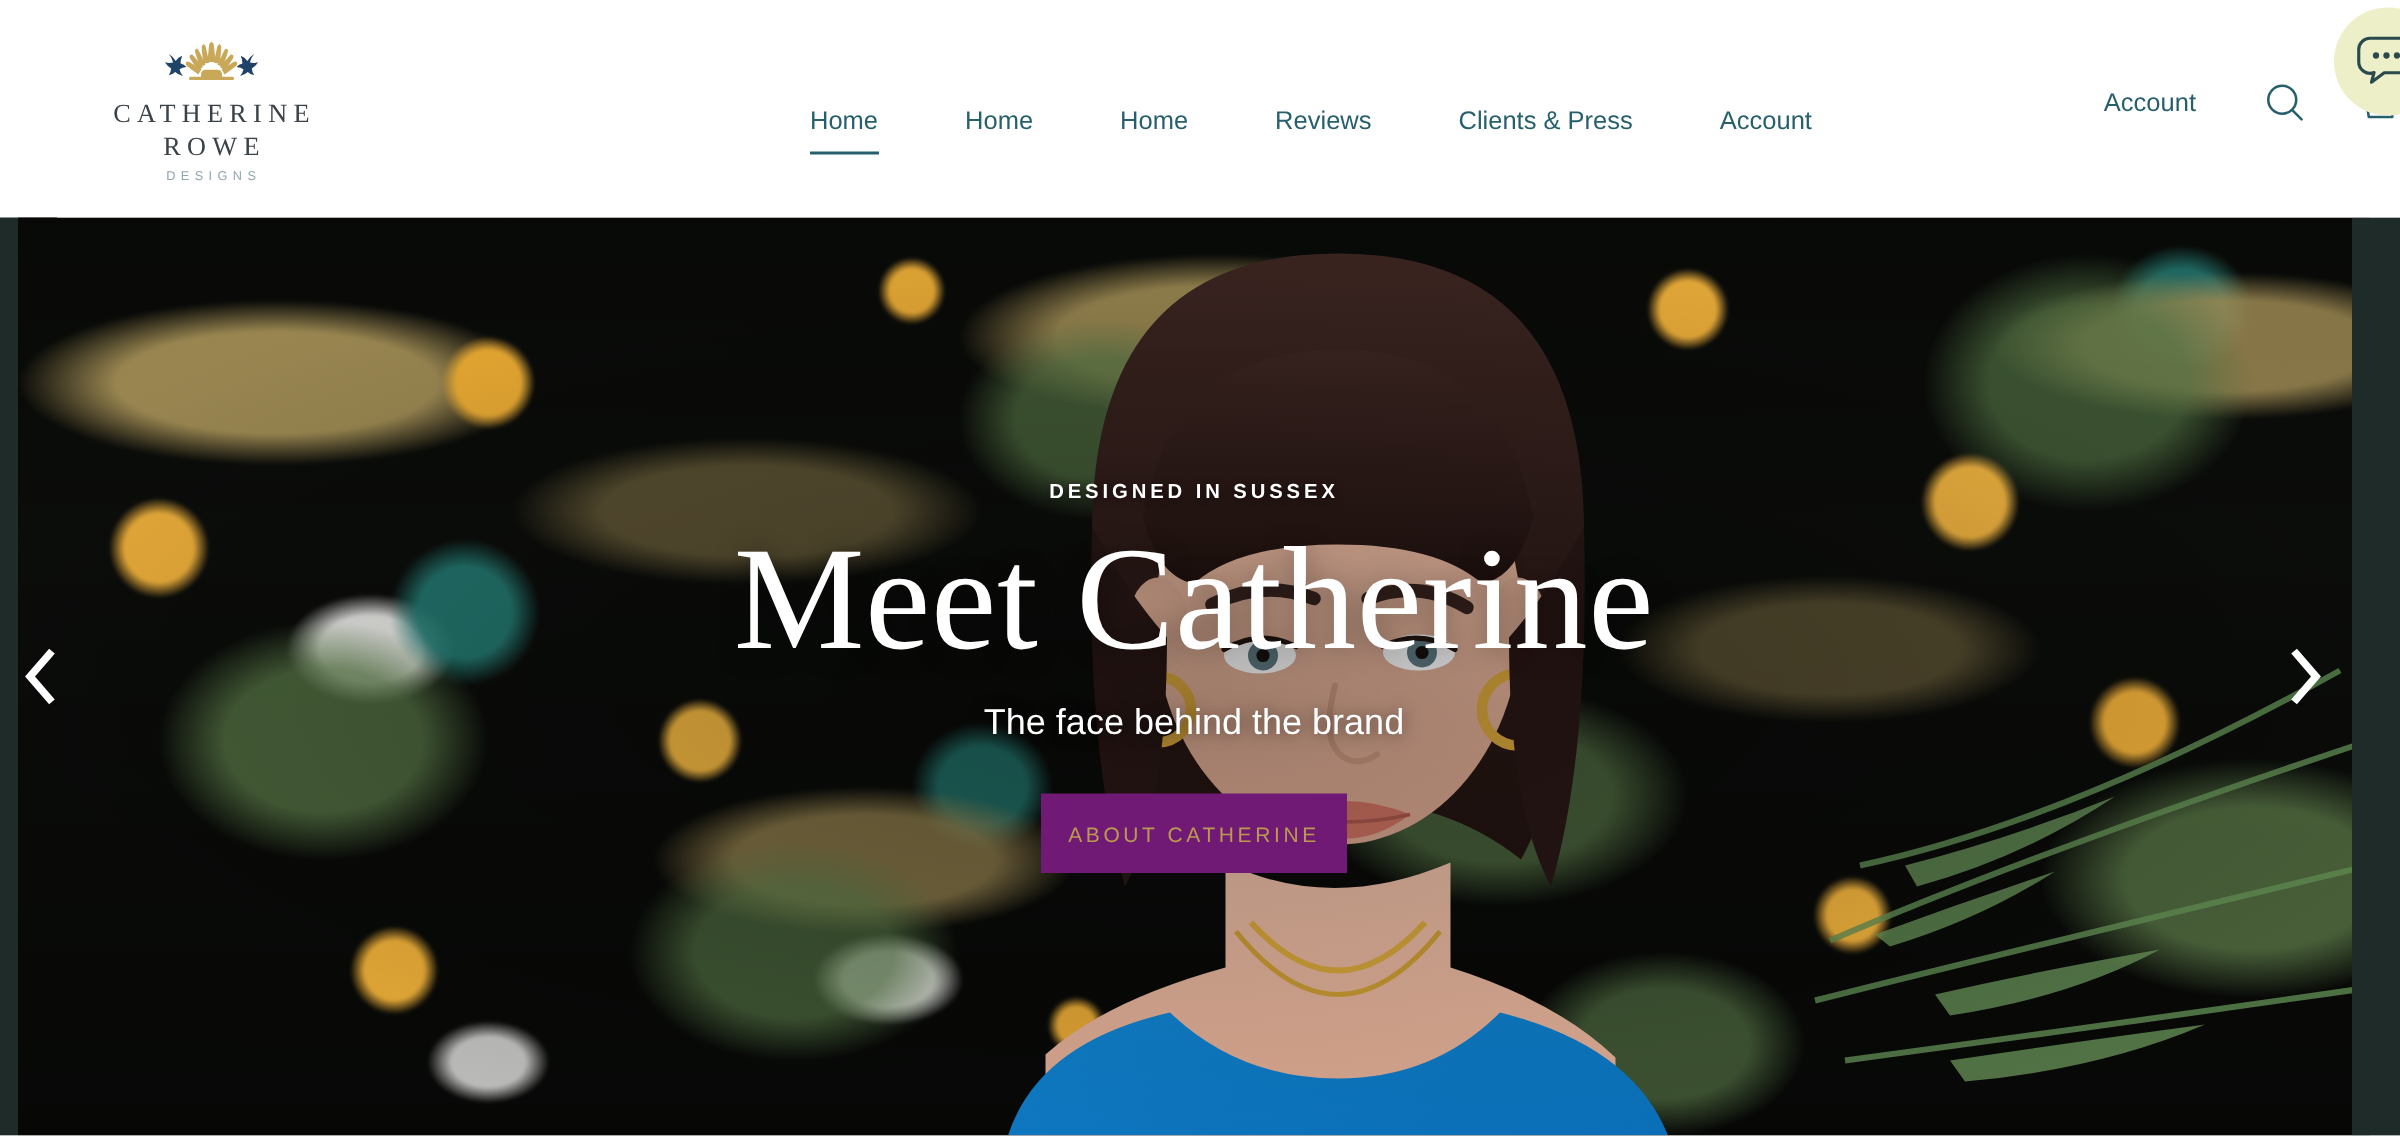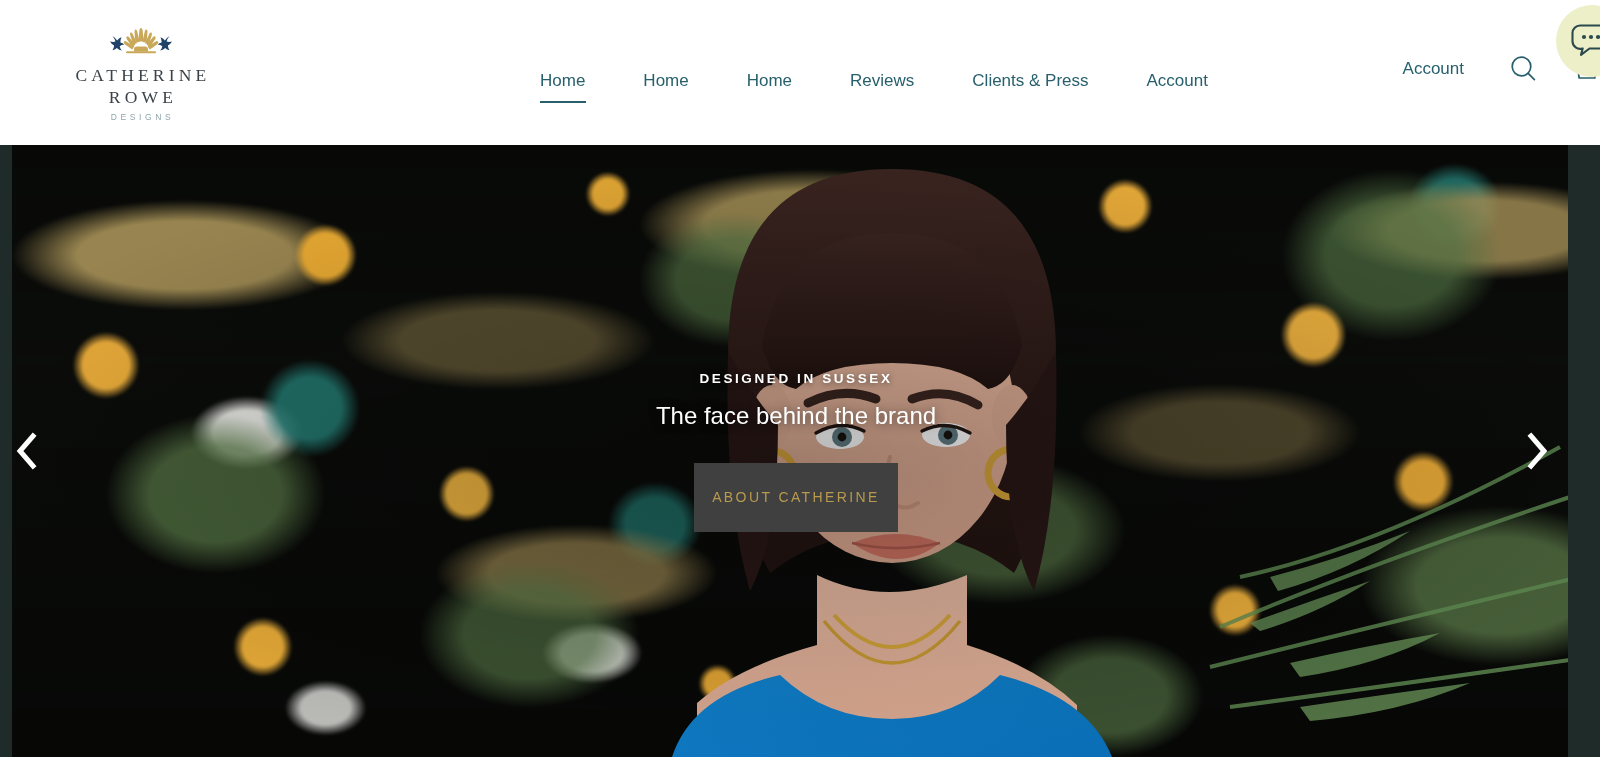--- a/index.html
+++ b/index.html
@@ -278,22 +278,22 @@
     color: #ffffff;
     font-weight: 400;
     text-shadow: 0 1px 10px rgba(0,0,0,.5);
     margin-bottom: 33px;
   }
   .hero-cta {
     display: inline-flex;
     align-items: center;
     justify-content: center;
     width: 204px;
-    height: 69px;
-    background: #404040;
+    height: 53px;
+    background: #701a75;
     color: #b99a4e;
     font-size: 14px;
     letter-spacing: 2.4px;
     border: none;
     cursor: pointer;
     font-family: "Liberation Sans", sans-serif;
   }
 
   
   .hero-arrow {
@@ -475,20 +475,21 @@
         <path d="M278 312 q-10 38 6 48 q10 6 22 -2" stroke="#c9957d" stroke-width="4" fill="none" stroke-linecap="round"></path>
 
         <path d="M240 398 q44 -18 88 0 q-42 32 -88 0 z" fill="#c9705f"></path>
         <path d="M240 398 q44 10 88 0" stroke="#a9574a" stroke-width="2.4" fill="none"></path>
       </svg>
 
       <div class="hero-scrim"></div>
 
       <div class="hero-content">
         <div class="eyebrow">DESIGNED IN SUSSEX</div>
+        <h1 class="hero-title">Meet Catherine</h1>
         <div class="hero-sub">The face behind the brand</div>
         <button class="hero-cta">ABOUT CATHERINE</button>
       </div>
     </div>
 
     <div class="hero-next-sliver"></div>
 
     <div class="hero-arrow prev">
       <svg width="26" height="40" viewBox="0 0 26 40" fill="none">
         <path d="M19 5 L6 20 L19 35" stroke="#ffffff" stroke-width="5" stroke-linecap="square" stroke-linejoin="miter"></path>

